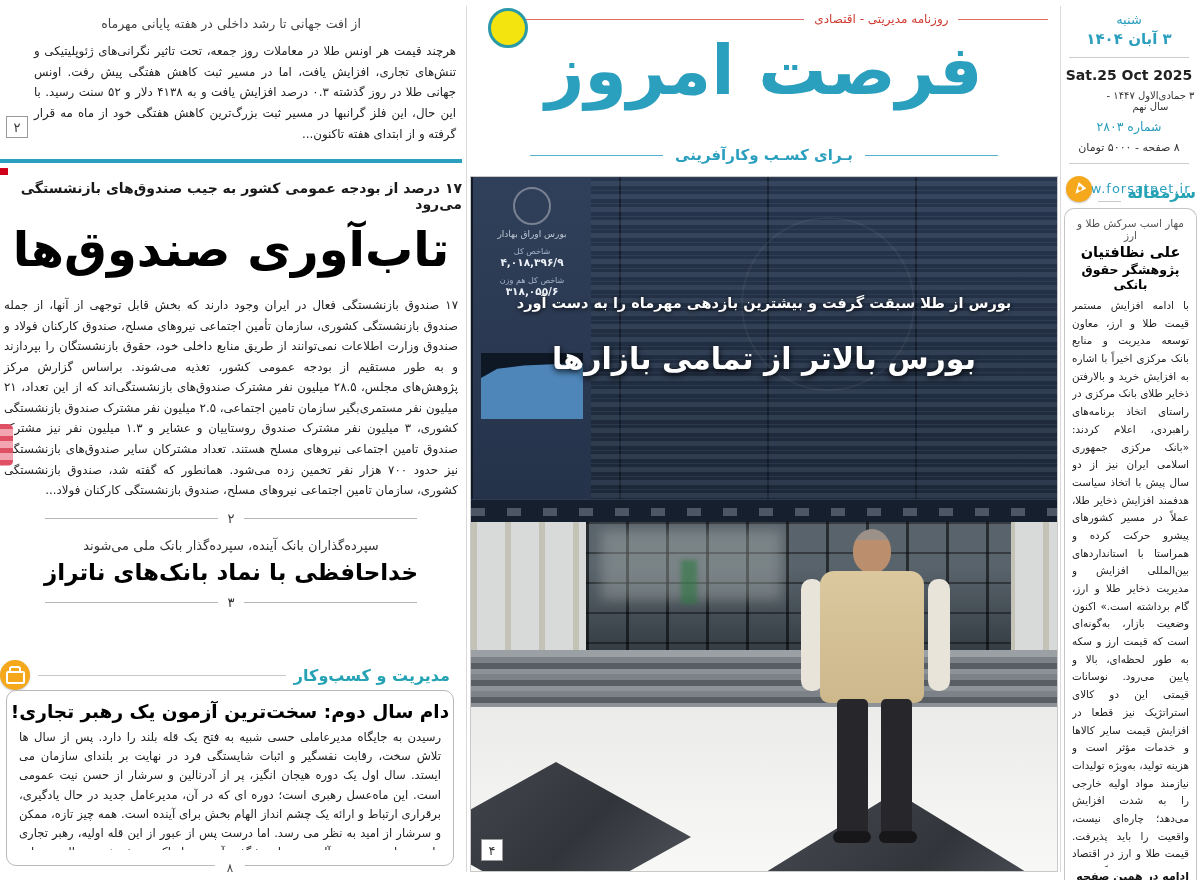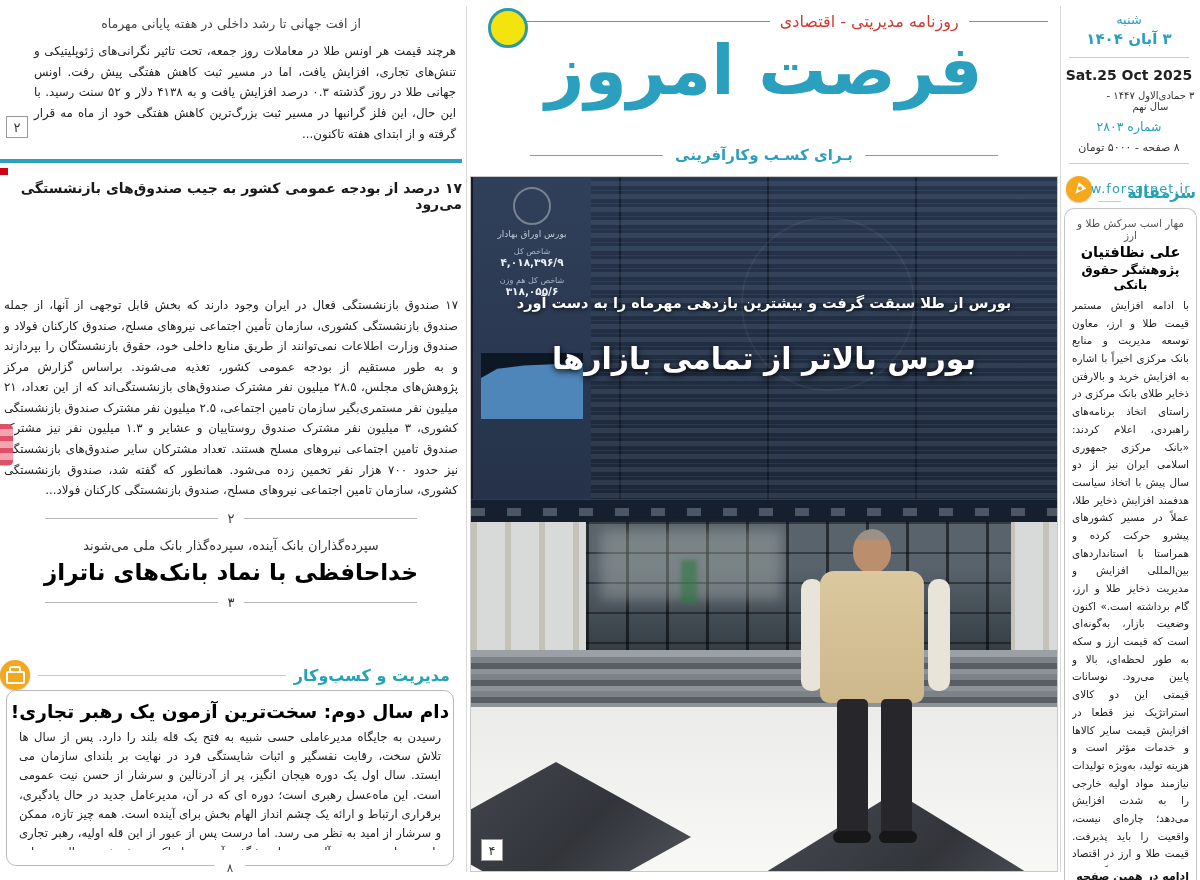--- a/index.html
+++ b/index.html
@@ -14,21 +14,21 @@
   .db-hr{border:none;border-top:1px solid #ccc;margin:9px 6px;}
   .db-en{color:#222;font-size:14px;font-weight:bold;direction:ltr;}
   .db-hijri{color:#333;font-size:10px;margin-top:7px;margin-left:43px;}
   .db-issue{color:#2b9fbe;font-size:12.5px;margin-top:7px;}
   .db-pp{color:#333;font-size:11px;margin-top:7px;}
   .db-web{color:#2b9fbe;font-size:13px;letter-spacing:1px;direction:ltr;margin-top:17px;}
 
   
   .masthead{position:absolute;left:470px;top:0;width:588px;height:172px;}
   .mh-tagline-top{position:absolute;top:12px;left:30px;right:10px;display:flex;align-items:center;gap:10px;}
-  .mh-tagline-top .txt{color:#cf3a30;font-size:16px;white-space:nowrap;text-align:center;}
+  .mh-tagline-top .txt{color:#cf3a30;font-size:12px;white-space:nowrap;text-align:center;}
   .mh-tagline-top .ln{height:1px;background:#cf3a30;opacity:.75;}
   .mh-tagline-top .ln.r{flex:.5;} .mh-tagline-top .ln.l{flex:1.7;}
   .logo-dot{position:absolute;left:18px;top:8px;width:40px;height:40px;border-radius:50%;
             background:#f3e30e;border:3px solid #2a9aa8;box-sizing:border-box;}
   .logo-text{position:absolute;top:34px;left:0;width:100%;text-align:center;
              font-size:68px;font-weight:bold;color:#2b9fbe;line-height:1.1;white-space:nowrap;}
   .mh-tagline-bot{position:absolute;bottom:8px;left:60px;right:60px;display:flex;align-items:center;gap:12px;}
   .mh-tagline-bot .txt{color:#2b9fbe;font-size:15px;font-weight:bold;white-space:nowrap;}
   .mh-tagline-bot .ln{flex:1;height:1px;background:#2b9fbe;opacity:.8;}
 
@@ -181,21 +181,21 @@
     <div class="ta-kicker">از افت جهانی تا رشد داخلی در هفته پایانی مهرماه</div>
     <div class="ta-body">هرچند قیمت هر اونس طلا در معاملات روز جمعه، تحت تاثیر نگرانی‌های ژئوپلیتیکی و تنش‌های تجاری، افزایش یافت، اما در مسیر ثبت کاهش هفتگی پیش رفت. اونس جهانی طلا در روز گذشته ۰.۳ درصد افزایش یافت و به ۴۱۳۸ دلار و ۵۲ سنت رسید. با این حال، این فلز گرانبها در مسیر ثبت بزرگ‌ترین کاهش هفتگی خود از ماه مه قرار گرفته و از ابتدای هفته تاکنون...</div>
   </div>
   <div class="pagebox ta-pagebox">۲</div>
   <div class="teal-rule"></div>
   <div class="red-chip"></div>
 
   <div class="lead">
     <div class="lead-kicker">۱۷ درصد از بودجه عمومی کشور به جیب صندوق‌های بازنشستگی می‌رود</div>
     <div class="lead-title">
-      <br>
+      <span>تاب‌آوری صندوق‌ها</span><br>
     </div>
     <div class="lead-body">۱۷ صندوق بازنشستگی فعال در ایران وجود دارند که بخش قابل توجهی از آنها، از جمله صندوق بازنشستگی کشوری، سازمان تأمین اجتماعی نیروهای مسلح، صندوق کارکنان فولاد و صندوق وزارت اطلاعات نمی‌توانند از طریق منابع داخلی خود، حقوق بازنشستگان را بپردازند و به طور مستقیم از بودجه عمومی کشور، تغذیه می‌شوند. براساس گزارش مرکز پژوهش‌های مجلس، ۲۸.۵ میلیون نفر مشترک صندوق‌های بازنشستگی‌اند که از این تعداد، ۲۱ میلیون نفر مستمری‌بگیر سازمان تامین اجتماعی، ۲.۵ میلیون نفر مشترک صندوق بازنشستگی کشوری، ۳ میلیون نفر مشترک صندوق روستاییان و عشایر و ۱.۳ میلیون نفر نیز مشترک صندوق تامین اجتماعی نیروهای مسلح هستند. تعداد مشترکان سایر صندوق‌های بازنشستگی نیز حدود ۷۰۰ هزار نفر تخمین زده می‌شود. همانطور که گفته شد، صندوق بازنشستگی کشوری، سازمان تامین اجتماعی نیروهای مسلح، صندوق بازنشستگی کارکنان فولاد...</div>
     <div class="num-divider">
       <div class="ln"></div>
       <span class="n">۲</span>
       <div class="ln"></div>
     </div>
     <div class="sec-kicker">سپرده‌گذاران بانک آینده، سپرده‌گذار بانک ملی می‌شوند</div>
     <div class="sec-title">خداحافظی با نماد بانک‌های ناتراز</div>
     <div class="num-divider">

